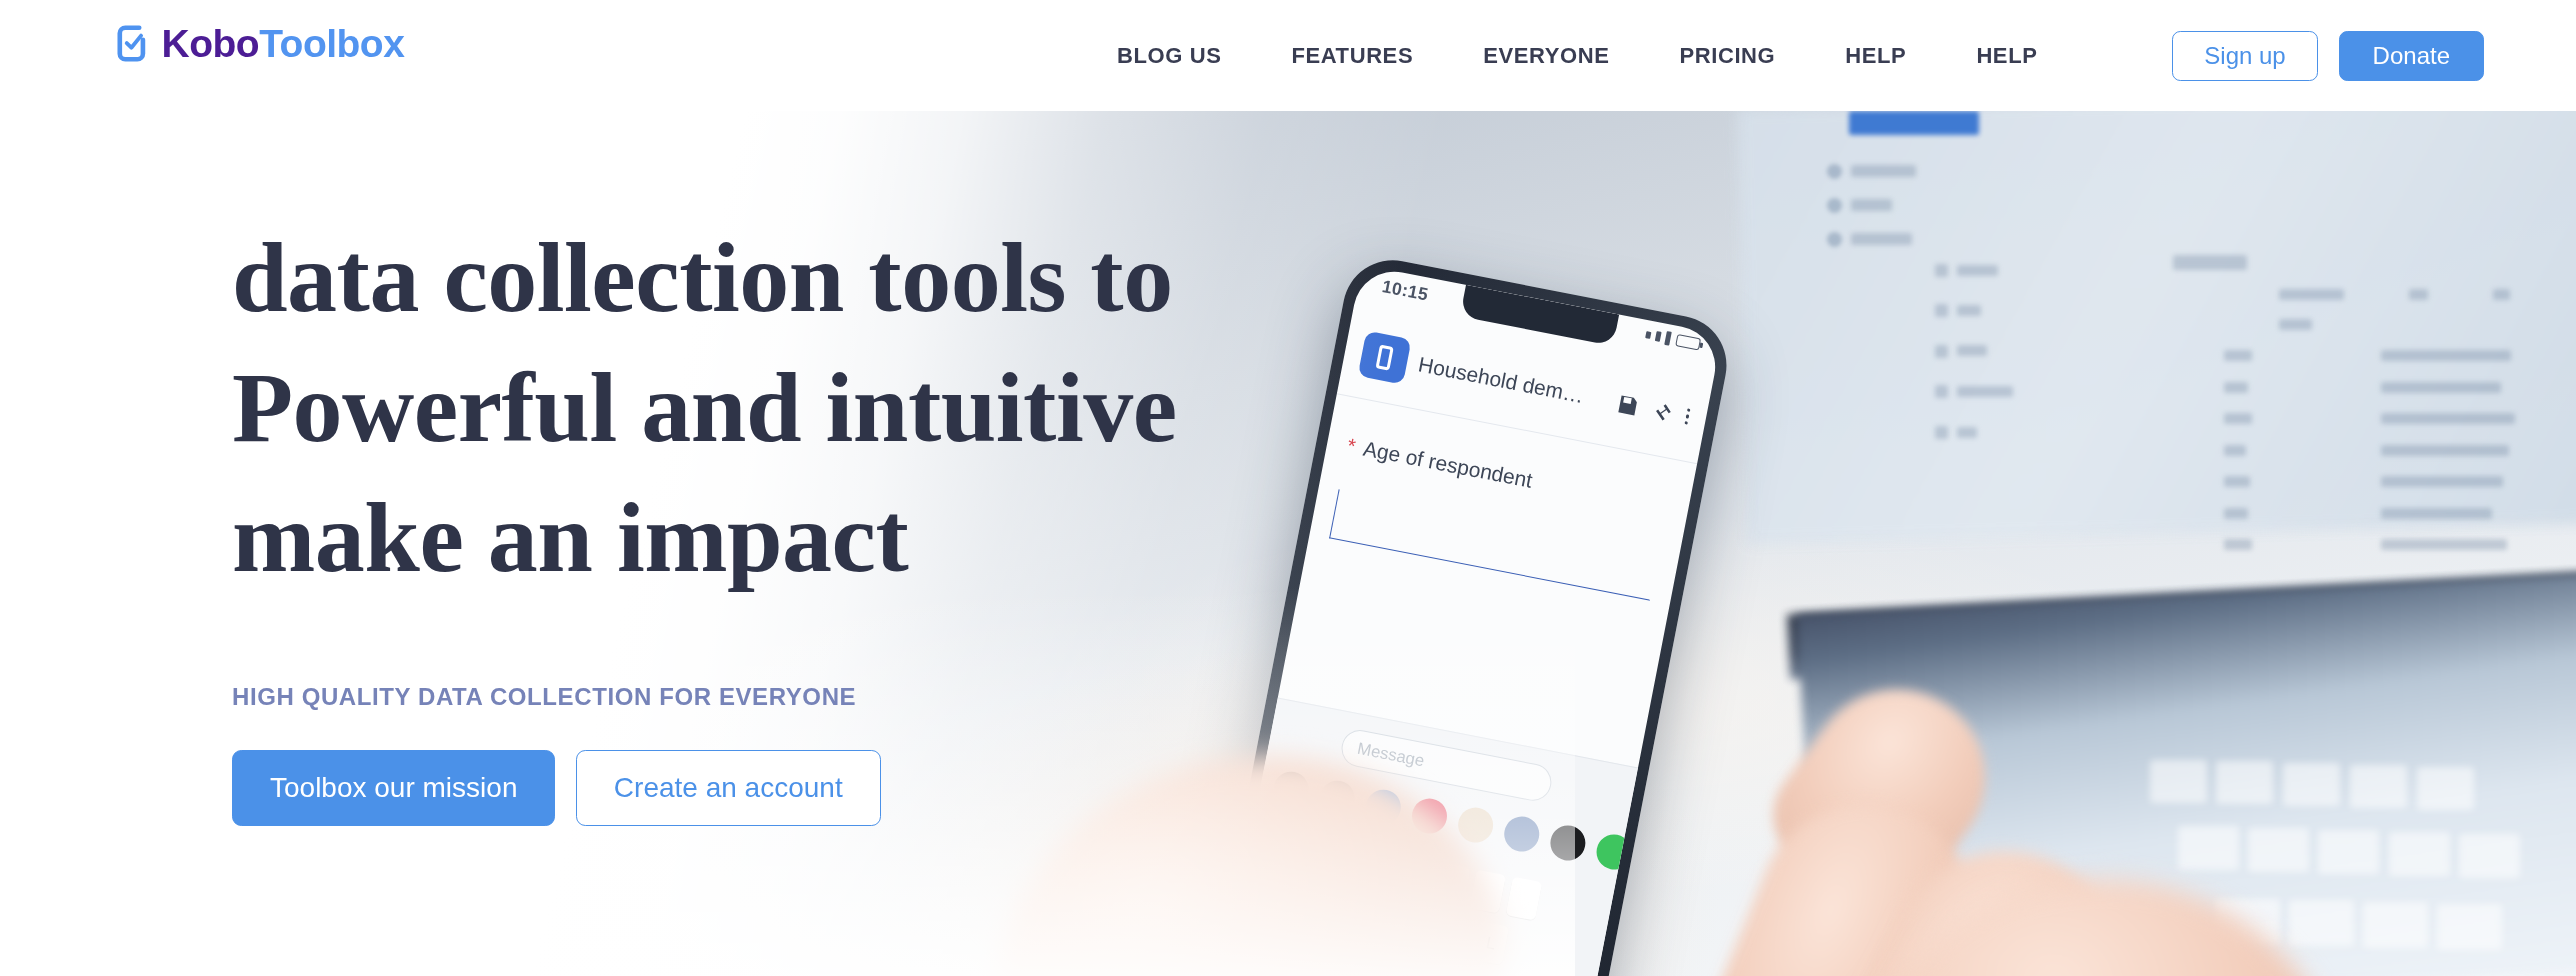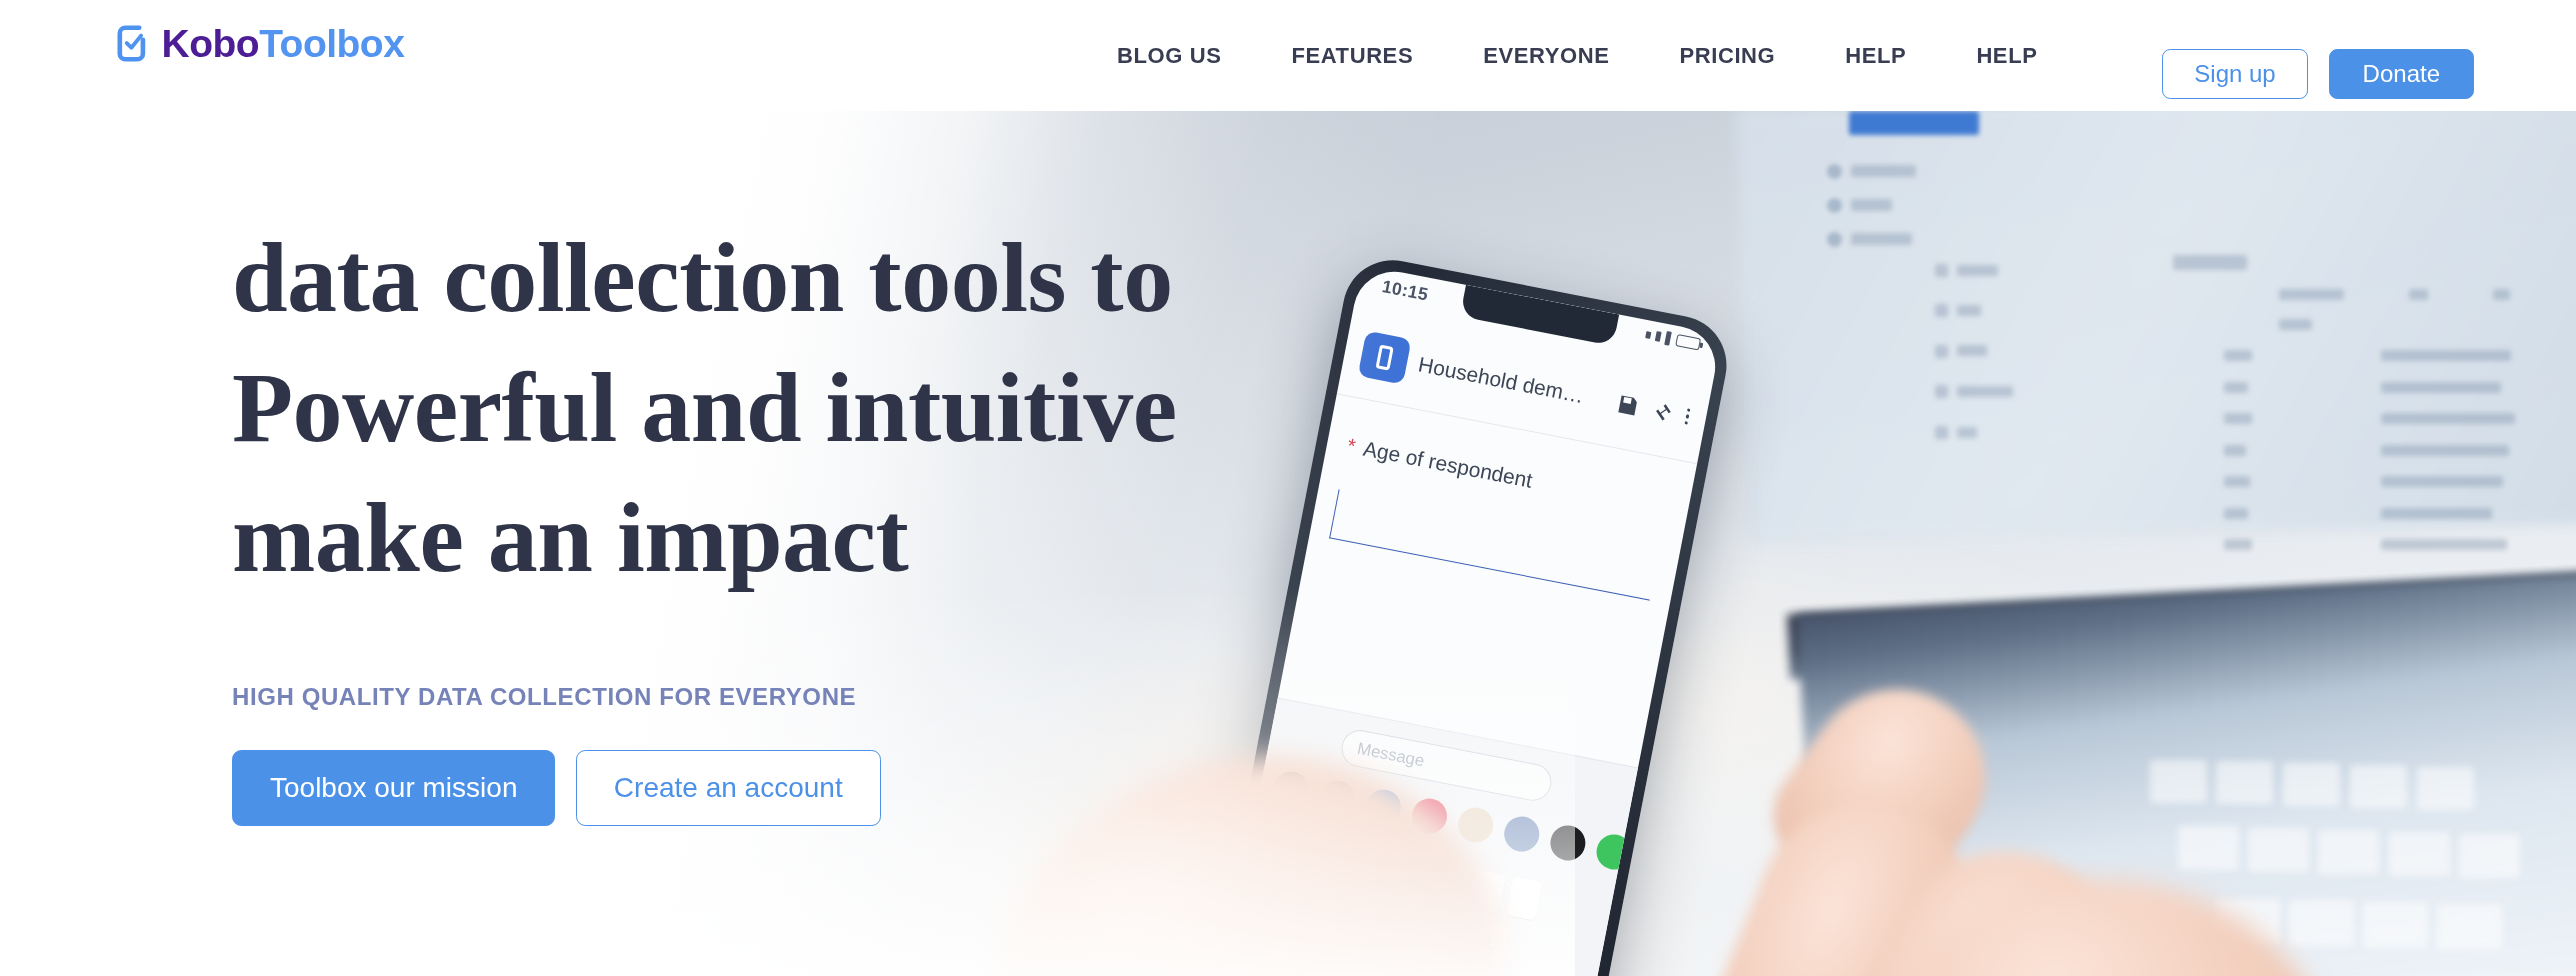--- a/index.html
+++ b/index.html
@@ -70,27 +70,26 @@
     text-decoration: none;
     padding: 11px 0;
     margin-right: 70px;
     white-space: nowrap;
     cursor: pointer;
   }
   .nav-link:last-child { margin-right: 0; }
 
   .header-actions {
     position: absolute;
-    right: 102px;
+    right: 92px;
     top: 0;
     height: 111px;
     display: flex;
     align-items: center;
     gap: 20.4px;
-    margin-top: 18px;
   }
   .btn {
     display: inline-flex;
     align-items: center;
     justify-content: center;
     font-family: "Liberation Sans", sans-serif;
     font-size: 24px;
     font-weight: 400;
     border-radius: 8.3px;
     text-decoration: none;

